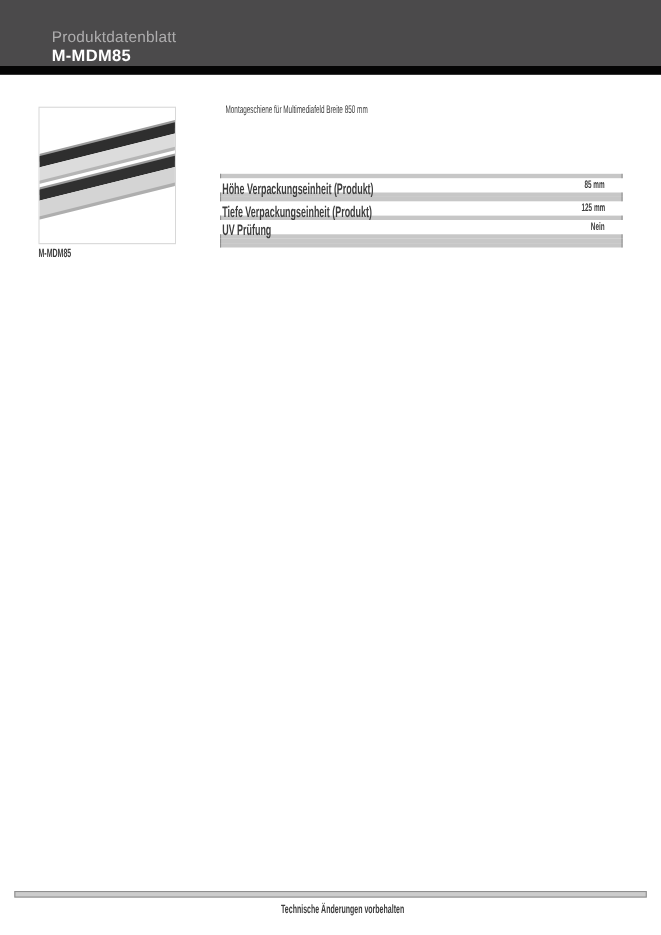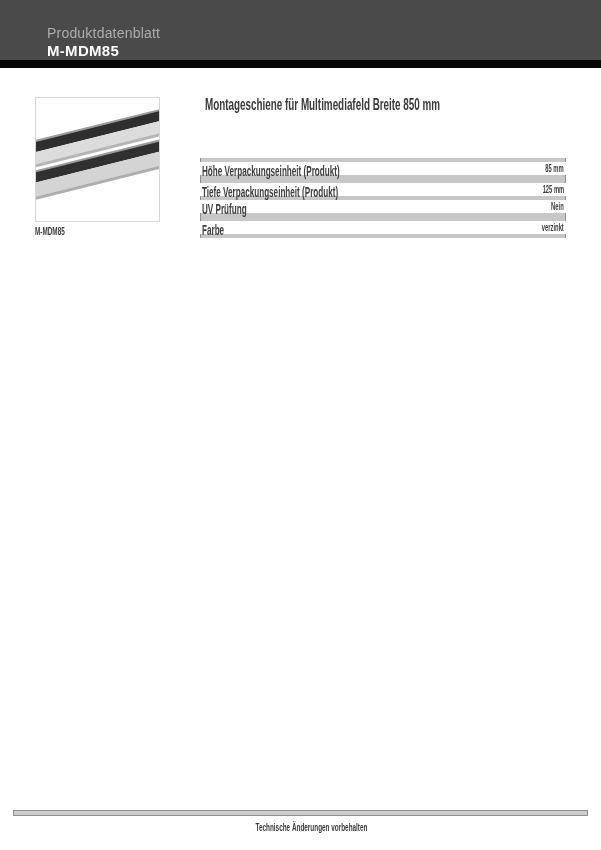--- a/index.html
+++ b/index.html
@@ -39,39 +39,39 @@
   }
 
   
   .cond  { display:inline-block; transform:scaleX(0.58); transform-origin:left center; white-space:nowrap; }
   .cond-r{ display:inline-block; transform:scaleX(0.58); transform-origin:right center; white-space:nowrap; }
   .cond-c{ display:inline-block; transform:scaleX(0.58); transform-origin:center center; white-space:nowrap; }
 
   
   .title {
     position:absolute; left:205px; top:95px; width:390px;
-    font-size:17px; font-weight:bold; color:#3a3a3a;
+    font-size:10px; font-weight:normal; color:#3a3a3a;
   }
   .section-heading {
     position:absolute; left:205px; top:121px; width:390px;
     font-size:12px; font-weight:bold; color:#3a3a3a;
   }
 
   .tech-table { position:absolute; left:200px; top:158px; width:366px; }
   .sep {
     height:4px; background:#c7c7c7;
     border-left:1px solid #8f8f8f; border-right:1px solid #8f8f8f;
   }
   .trow { position:relative; height:13px; }
   .trow .tlabel {
     position:absolute; left:2px; top:1px;
     font-size:14px; font-weight:bold; color:#3d3d3d;
   }
   .trow .tvalue {
-    position:absolute; right:2px; top:1px;
+    position:absolute; right:16px; top:1px;
     font-size:10px; font-weight:bold; color:#3d3d3d;
   }
 
   
   .footer-rule {
     position:absolute; left:13px; top:810px; width:575px; height:6px;
     background:#cccccc; border:1px solid #8f8f8f;
   }
   .footer-note {
     position:absolute; left:0; top:821px; width:601px;
@@ -137,24 +137,20 @@
 
     <div class="sep"></div>
     <div class="trow">
       <span class="tlabel"><span class="cond">UV Prüfung</span></span>
       <span class="tvalue"><span class="cond-r">Nein</span></span>
     </div>
 
     <div class="sep"></div>
 
     <div class="sep"></div>
-    <div class="trow">
-      <span class="tlabel"><span class="cond">Farbe</span></span>
-      <span class="tvalue"><span class="cond-r">verzinkt</span></span>
-    </div>
 
     <div class="sep"></div>
 
   </div>
 
   <div class="footer-rule"></div>
   <div class="footer-note">
     <span class="cond-c">Technische Änderungen vorbehalten</span>
   </div>
 

